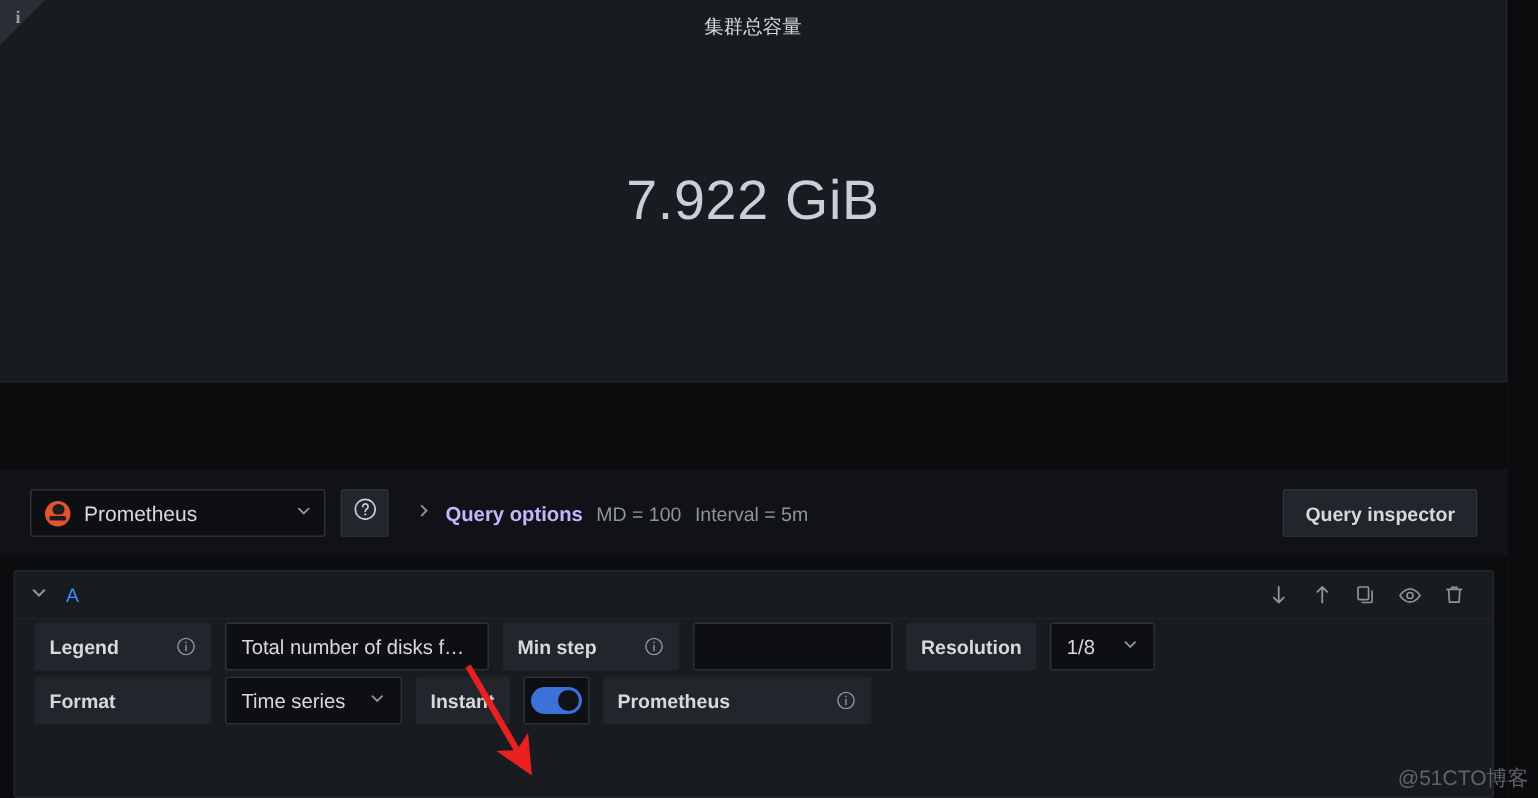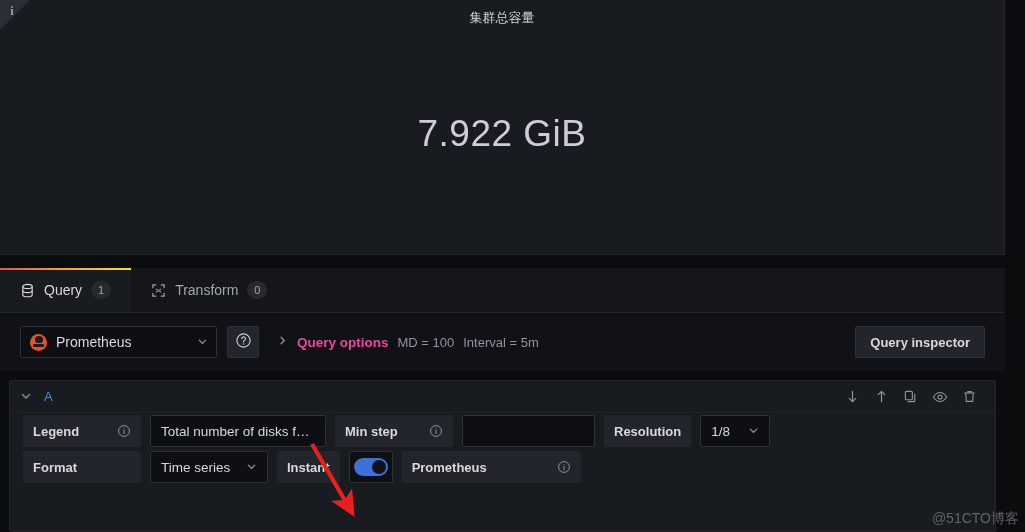--- a/index.html
+++ b/index.html
@@ -127,21 +127,21 @@
     border: 1px solid #2c3235;
     border-radius: 2px;
     display: flex; align-items: center; justify-content: center;
     cursor: pointer;
   }
   .qopts {
     display: flex; align-items: center; gap: 9px;
     margin-left: 18px; cursor: pointer;
   }
   .qopts-caret { color: #6e7680; font-size: 12px; }
-  .qopts-label { color: #ec4899; font-size: 13.5px; font-weight: 700; }
+  .qopts-label { color: #c4b5fd; font-size: 13.5px; font-weight: 700; }
   .qopts-meta { color: #8e949c; font-size: 13px; }
   .qi-btn {
     position: absolute; right: 20px; top: 13px;
     height: 32px; padding: 0 14px;
     background: #22252b;
     border: 1px solid #2c3235;
     border-radius: 2px;
     color: #d8d9da; font-size: 13px; font-weight: 700;
     display: flex; align-items: center;
     cursor: pointer;
@@ -249,43 +249,20 @@
 
   <div class="panel">
     <div class="panel-corner"></div>
     <div class="info-icon">i</div>
     <div class="panel-title">集群总容量</div>
     <div class="panel-body">
       <div class="stat-value">7.922 GiB</div>
     </div>
   </div>
 
-  <div class="tabs-bar">
-    <div class="tab active">
-      <span>
-        <svg width="15" height="15" viewBox="0 0 16 16" fill="none" stroke="#d8d9da" stroke-width="1.2">
-          <ellipse cx="8" cy="3.6" rx="5" ry="2.2"></ellipse>
-          <path d="M3 3.6v8.8c0 1.2 2.24 2.2 5 2.2s5-1 5-2.2V3.6"></path>
-          <path d="M3 8c0 1.2 2.24 2.2 5 2.2s5-1 5-2.2"></path>
-        </svg>
-      </span>
-      <span>Query</span>
-      <span class="tab-badge">1</span>
-    </div>
-    <div class="tab">
-      <span>
-        <svg width="15" height="15" viewBox="0 0 16 16" fill="none" stroke="#9fa6ad" stroke-width="1.3" stroke-linecap="round">
-          <path d="M2 2h3M2 2v3M14 2h-3M14 2v3M2 14h3M2 14v-3M14 14h-3M14 14v-3"></path>
-          <path d="M5.5 6.5l5 3M10.5 6.5l-5 3" stroke-width="1.1"></path>
-        </svg>
-      </span>
-      <span>Transform</span>
-      <span class="tab-badge">0</span>
-    </div>
-  </div>
 
   <div class="ds-row">
     <div class="ds-picker">
       <span class="ds-logo"></span>
       <span class="ds-name">Prometheus</span>
       <span class="caret-sm">
         <svg width="11" height="11" viewBox="0 0 12 12" fill="none" stroke="#8e949c" stroke-width="1.4" stroke-linecap="round">
             <path d="M2.5 4.5L6 8l3.5-3.5"></path>
           </svg>
       </span>

